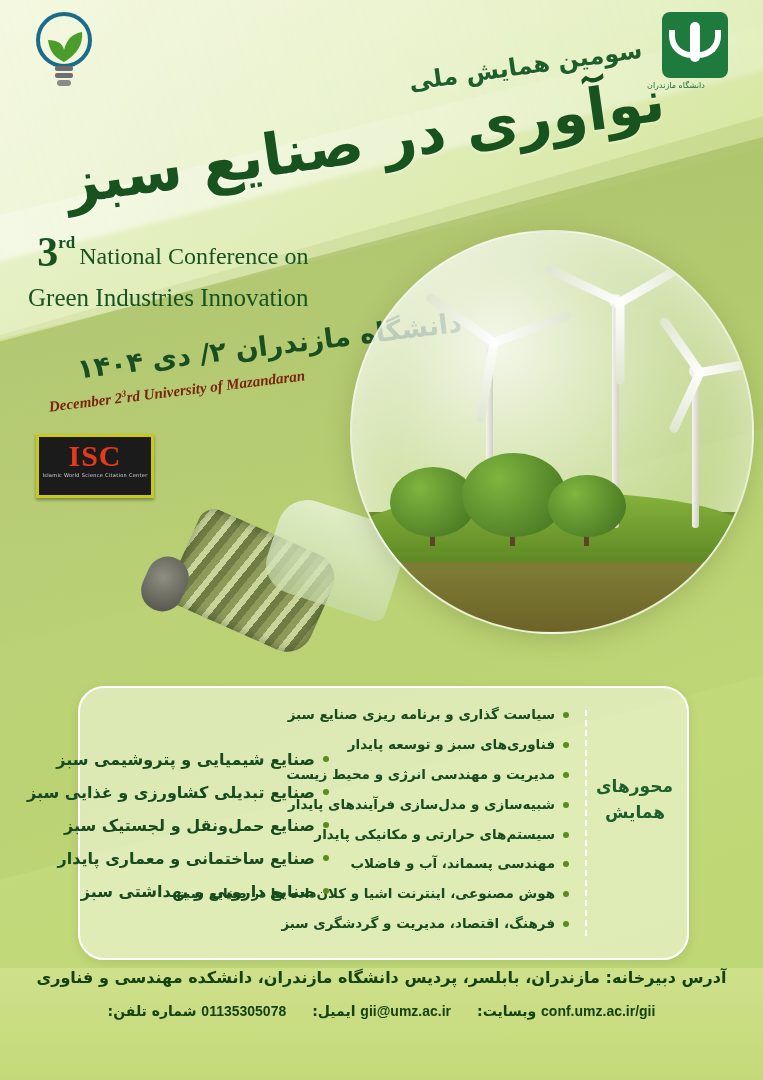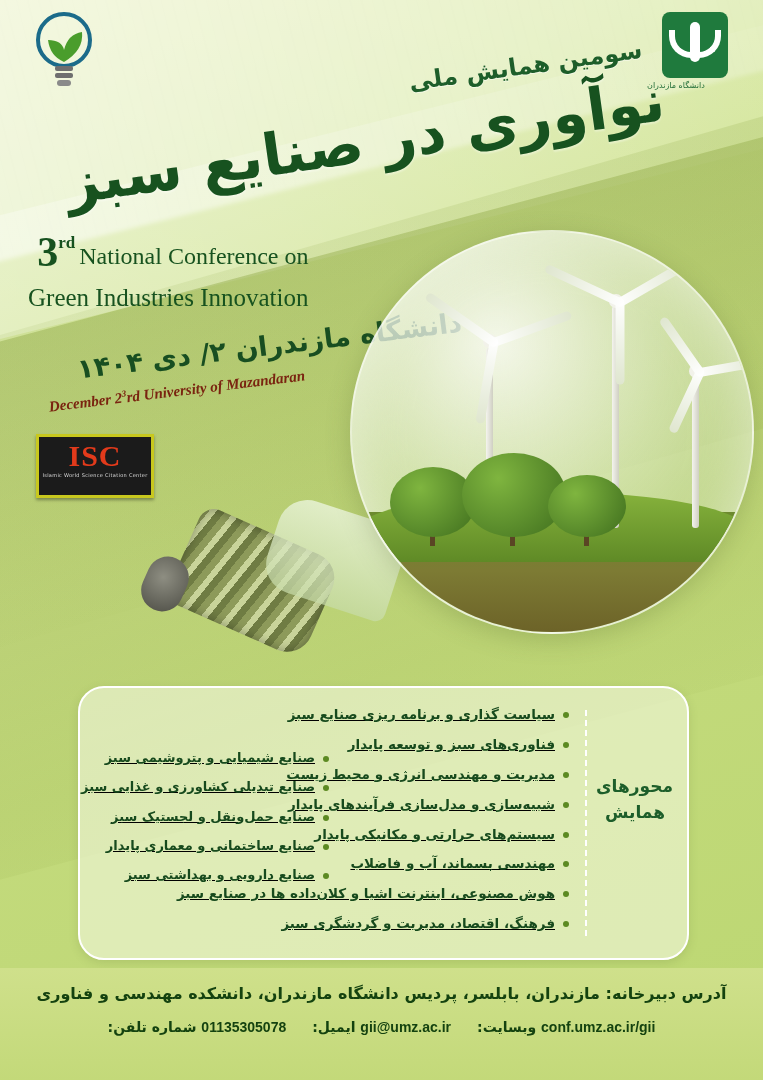--- a/index.html
+++ b/index.html
@@ -162,43 +162,42 @@
     direction:rtl;
   }
   .topics-title{
     position:absolute;right:14px;top:86px;width:76px;
     font-size:17px;font-weight:bold;color:#1d5e2a;text-align:center;line-height:1.5;
   }
   .divider{
     position:absolute;right:100px;top:22px;height:226px;width:0;
     border-right:2px dashed #ffffff;
   }
-  .col{position:absolute;top:18px;text-decoration:underline;}
+  .col{position:absolute;top:18px;}
   .col-right{right:118px;width:230px;}
   .col-left{right:358px;width:238px;}
   .topic{
     font-size:13.5px;color:#174a1d;font-weight:bold;
     margin:0 0 13px 0;padding-right:14px;position:relative;line-height:1.25;
     white-space:nowrap;
   }
   .topic:before{
     content:"";position:absolute;right:0;top:6px;width:6px;height:6px;
     background:#5c8a22;border-radius:50%;
   }
-  .col-left .topic{font-size:13px;}
+  .col-left .topic{font-size:16px;}
 
   
   .footer{
     position:absolute;left:0;bottom:0;width:763px;height:112px;
     background:linear-gradient(180deg,#cfe08b,#c3d979);
     direction:rtl;
   }
   .addr{
     text-align:center;font-size:16px;font-weight:bold;color:#14420f;
-    padding-top:16px;
   }
   .contact{
     display:flex;justify-content:center;align-items:center;gap:26px;
     margin-top:16px;font-size:14px;font-weight:bold;color:#14420f;
   }
   .contact .val{font-family:"Liberation Sans",sans-serif;direction:ltr;}
 </style>
 </head>
 <body>
 

